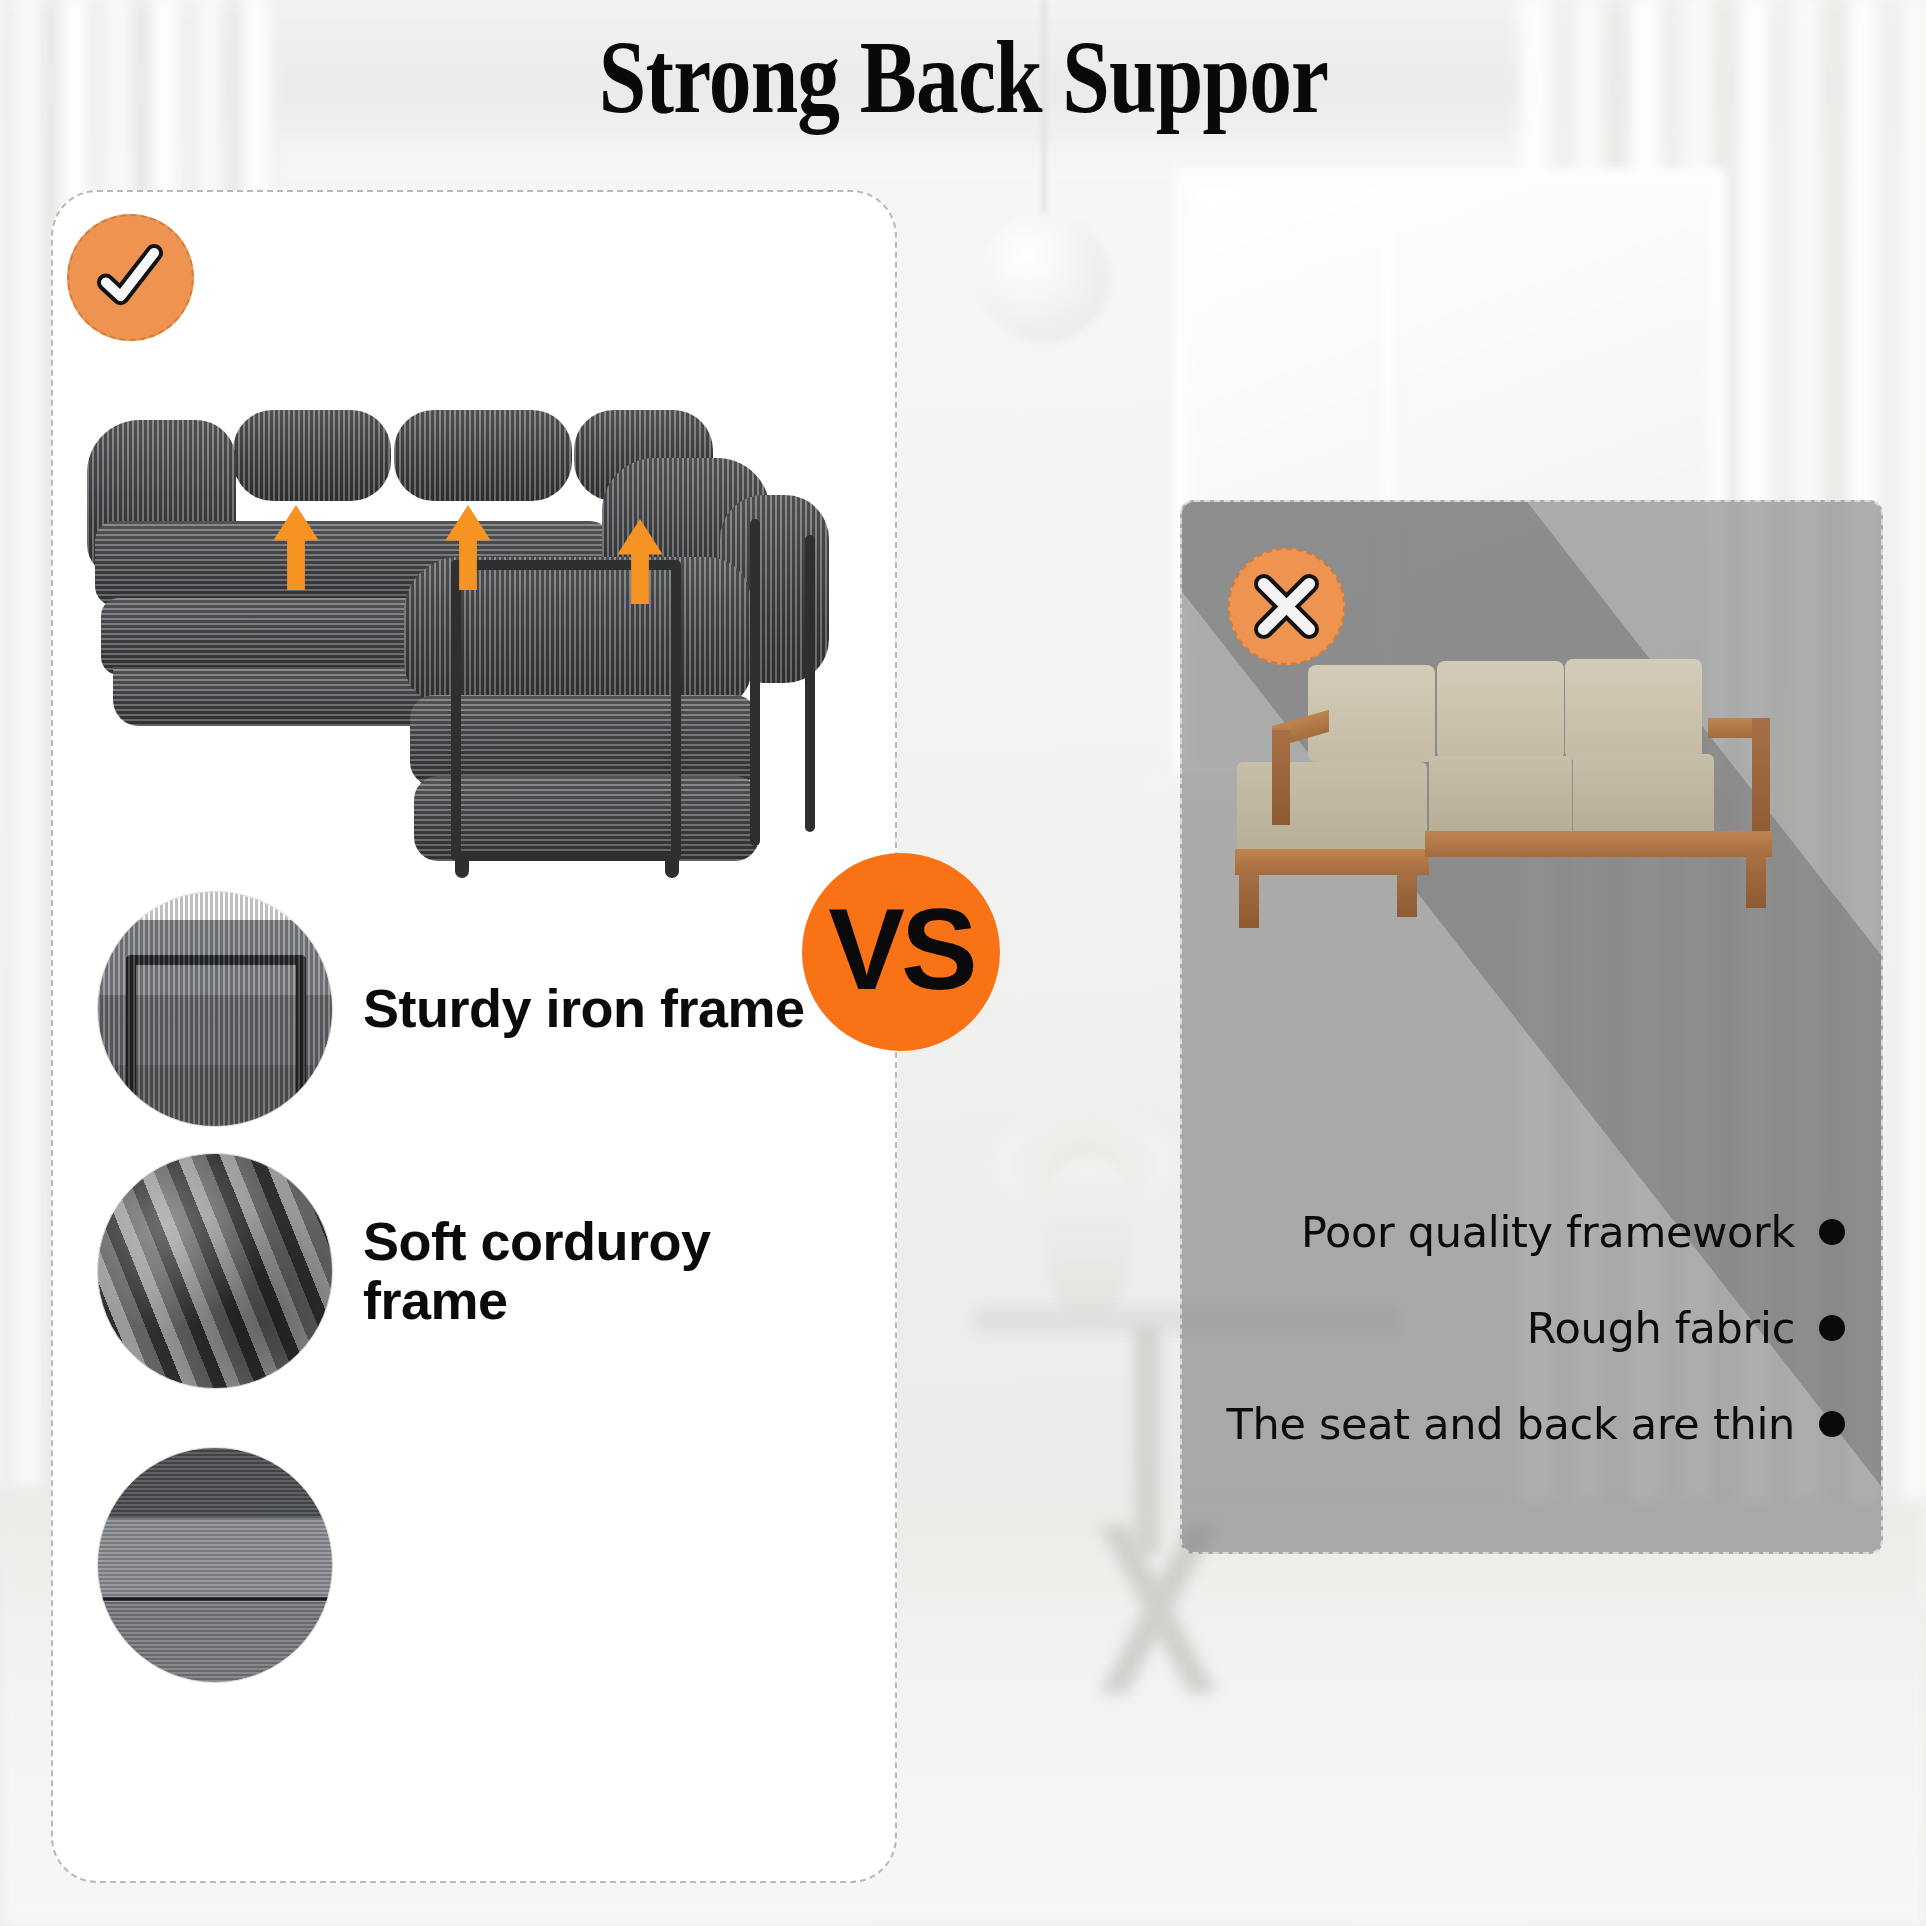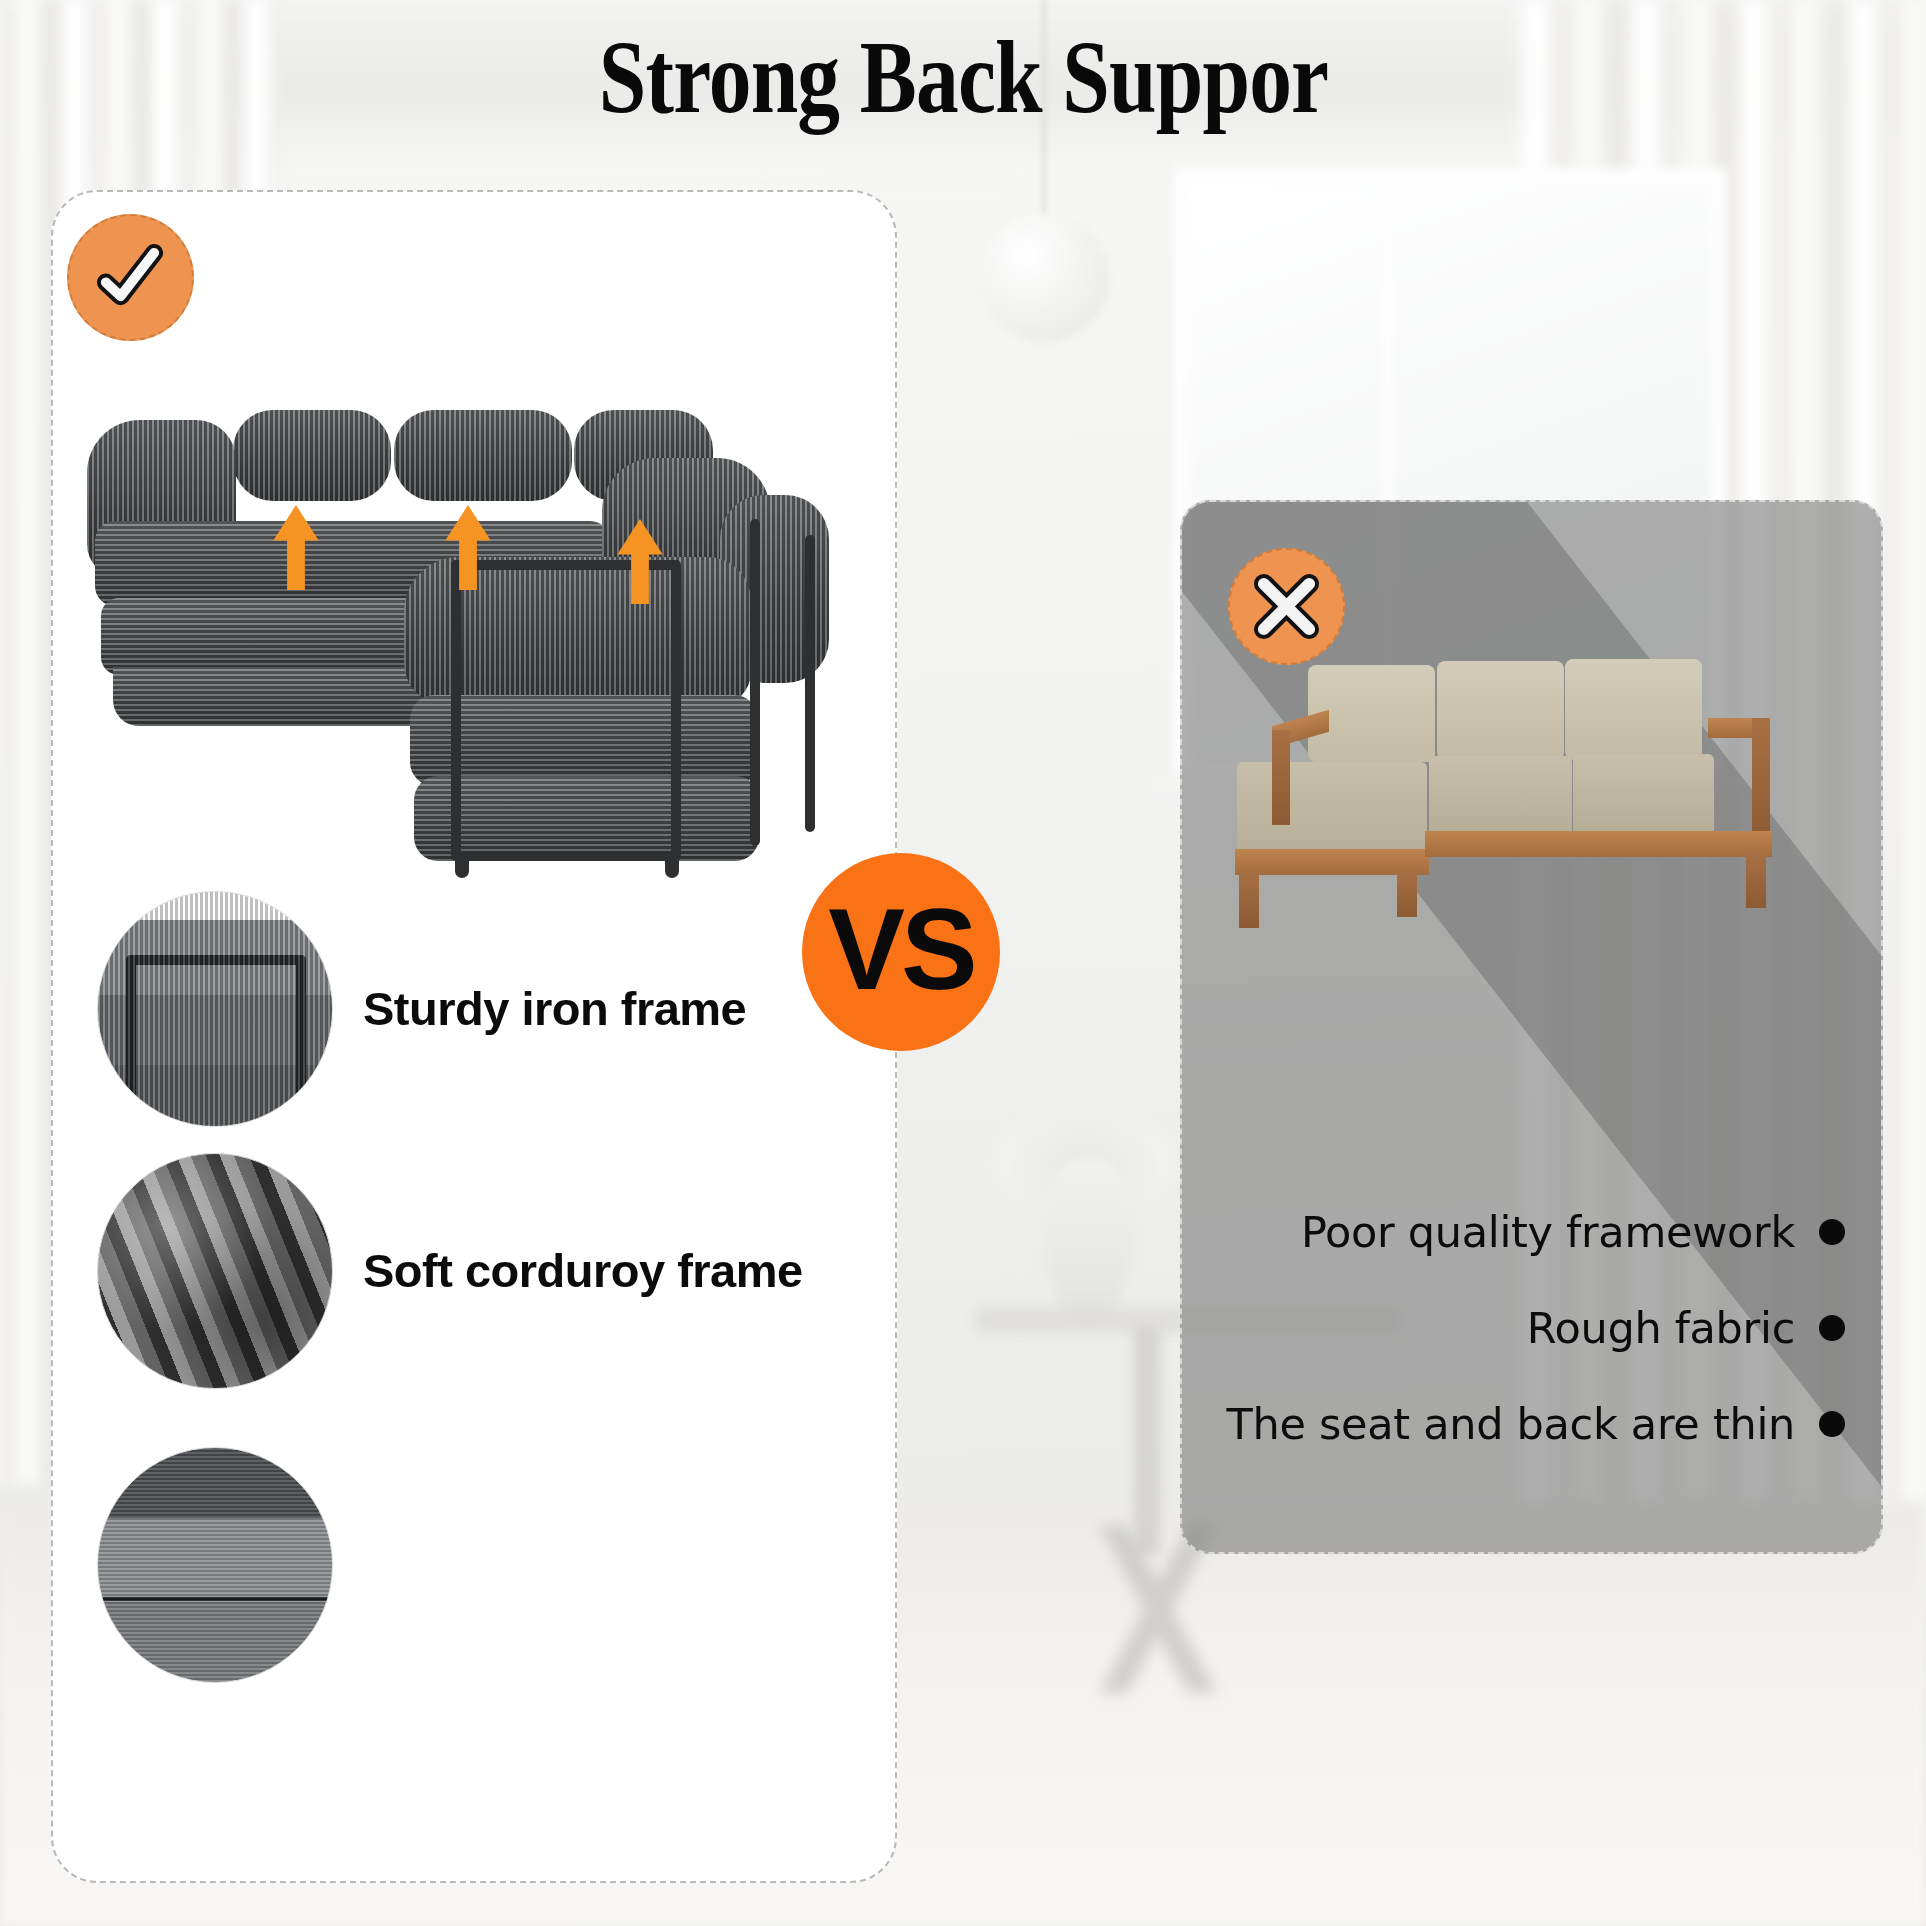--- a/index.html
+++ b/index.html
@@ -181,21 +181,21 @@
   .thumb-c {
     background:linear-gradient(180deg,#4d5053 0 30%,#8e9194 30% 66%,#7a7d80 66% 100%);
   }
   .thumb-c::after{
     content:""; position:absolute; inset:0;
     background:repeating-linear-gradient(0deg,rgba(255,255,255,.10) 0 2px,rgba(0,0,0,.16) 2px 4px);
   }
 
   .feature-label {
     margin-left:30px;
-    font-size:47px;
+    font-size:54px;
     font-weight:700;
     color:#0b0b0b;
     letter-spacing:-0.5px;
     line-height:1.1;
   }
 
   
   #vs-badge {
     position:absolute; left:802px; top:853px; width:198px; height:198px;
     border-radius:50%;
@@ -207,21 +207,21 @@
     font-size:115px; font-weight:700; color:#0a0a0a;
     letter-spacing:-4px; line-height:1;
     transform:translateY(-3px);
   }
 
   
   #bad-card {
     position:absolute; left:1180px; top:500px; width:703px; height:1054px;
     background:rgba(128,128,128,.63);
     border:2px dashed #d9d9d9;
-    border-radius:30px;
+    border-radius:14px;
     overflow:hidden;
     z-index:4;
   }
   #diag-stripe {
     position:absolute; left:-248px; top:-228px; width:327px; height:1980px;
     background:rgba(70,70,70,.30);
     transform:rotate(-38deg);
     transform-origin:top left;
   }
 

